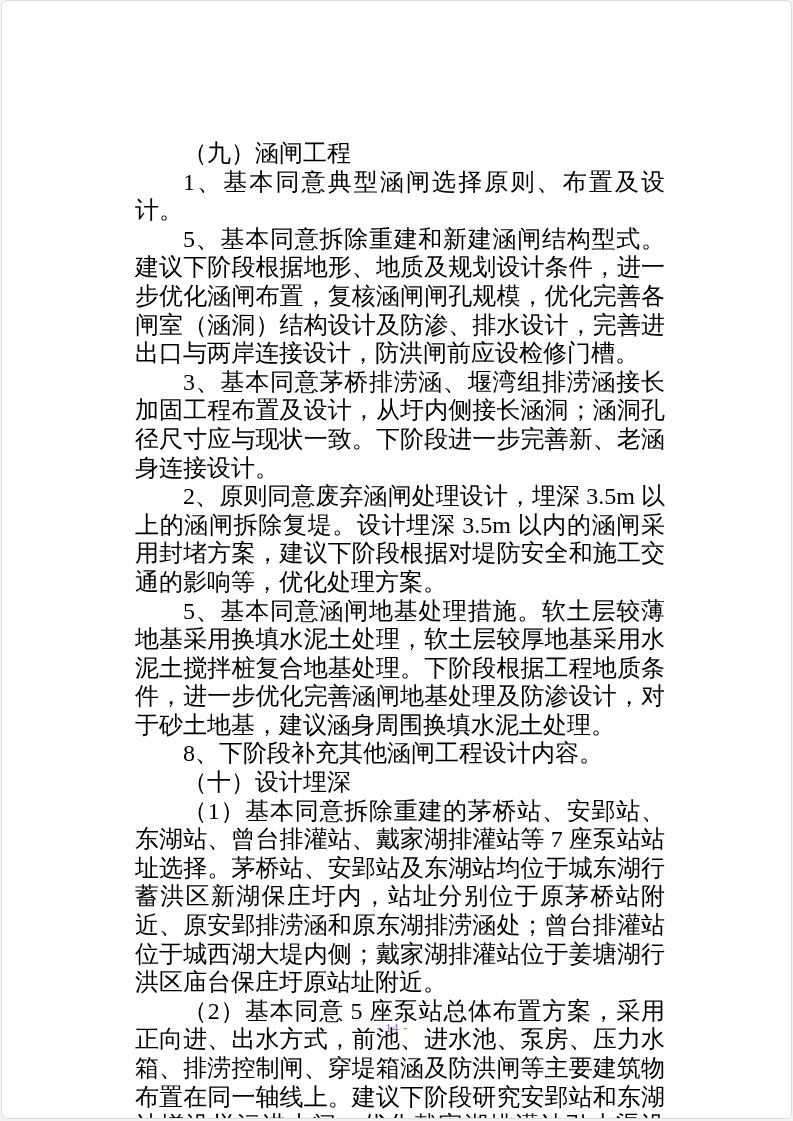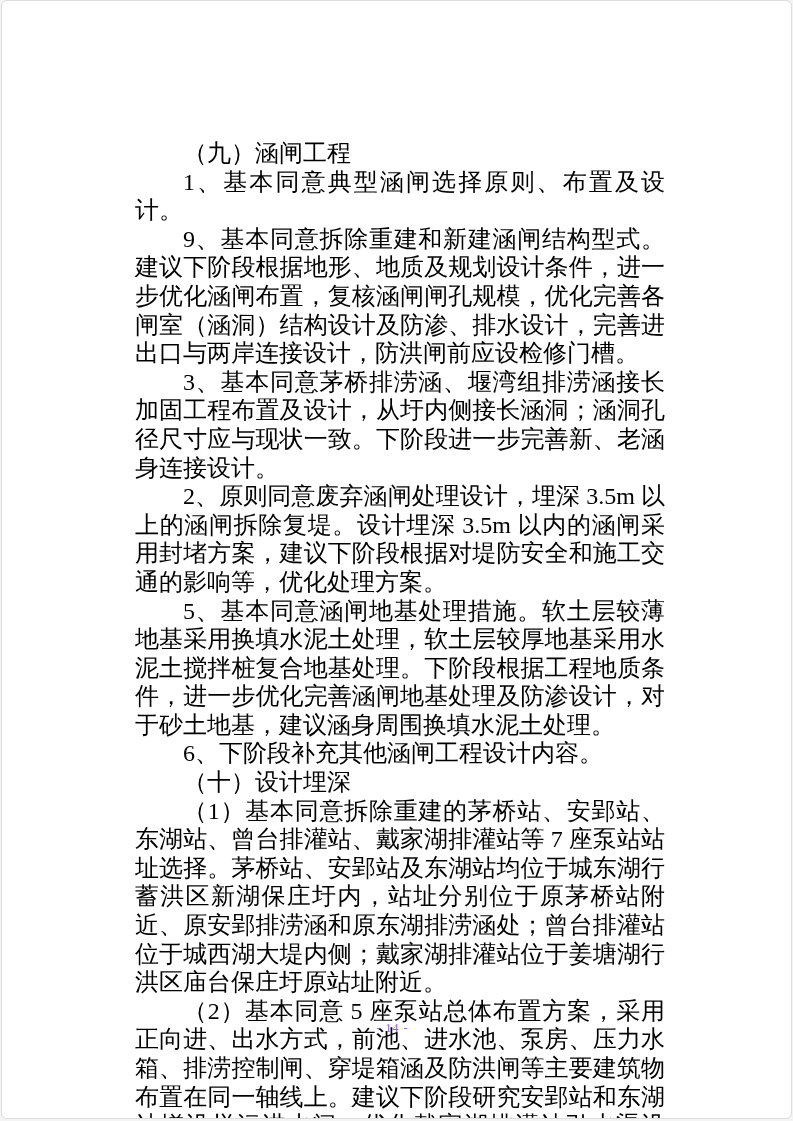--- a/index.html
+++ b/index.html
@@ -49,23 +49,23 @@
     letter-spacing: 1px;
   }
 </style>
 </head>
 <body>
 
 <div class="page">
   <div class="content">
     <p class="heading">（九）涵闸工程</p>
     <p>1、基本同意典型涵闸选择原则、布置及设计。</p>
-    <p>9、基本同意拆除重建和新建涵闸结构型式。建议下阶段根据地形、地质及规划设计条件，进一步优化涵闸布置，复核涵闸闸孔规模，优化完善各闸室（涵洞）结构设计及防渗、排水设计，完善进出口与两岸连接设计，防洪闸前应设检修门槽。</p>
+    <p>5、基本同意拆除重建和新建涵闸结构型式。建议下阶段根据地形、地质及规划设计条件，进一步优化涵闸布置，复核涵闸闸孔规模，优化完善各闸室（涵洞）结构设计及防渗、排水设计，完善进出口与两岸连接设计，防洪闸前应设检修门槽。</p>
     <p>3、基本同意茅桥排涝涵、堰湾组排涝涵接长加固工程布置及设计，从圩内侧接长涵洞；涵洞孔径尺寸应与现状一致。下阶段进一步完善新、老涵身连接设计。</p>
     <p>2、原则同意废弃涵闸处理设计，埋深 3.5m 以上的涵闸拆除复堤。设计埋深 3.5m 以内的涵闸采用封堵方案，建议下阶段根据对堤防安全和施工交通的影响等，优化处理方案。</p>
     <p>5、基本同意涵闸地基处理措施。软土层较薄地基采用换填水泥土处理，软土层较厚地基采用水泥土搅拌桩复合地基处理。下阶段根据工程地质条件，进一步优化完善涵闸地基处理及防渗设计，对于砂土地基，建议涵身周围换填水泥土处理。</p>
-    <p>6、下阶段补充其他涵闸工程设计内容。</p>
+    <p>8、下阶段补充其他涵闸工程设计内容。</p>
     <p class="heading">（十）设计埋深</p>
     <p>（1）基本同意拆除重建的茅桥站、安郢站、东湖站、曾台排灌站、戴家湖排灌站等 7 座泵站站址选择。茅桥站、安郢站及东湖站均位于城东湖行蓄洪区新湖保庄圩内，站址分别位于原茅桥站附近、原安郢排涝涵和原东湖排涝涵处；曾台排灌站位于城西湖大堤内侧；戴家湖排灌站位于姜塘湖行洪区庙台保庄圩原站址附近。</p>
     <p>（2）基本同意 5 座泵站总体布置方案，采用正向进、出水方式，前池、进水池、泵房、压力水箱、排涝控制闸、穿堤箱涵及防洪闸等主要建筑物布置在同一轴线上。建议下阶段研究安郢站和东湖站增设拦污进水闸；优化戴家湖排灌站引水渠设计，尽量</p>
   </div>
   <div class="footer">- 14 -</div>
 </div>
 
 </body></html>

